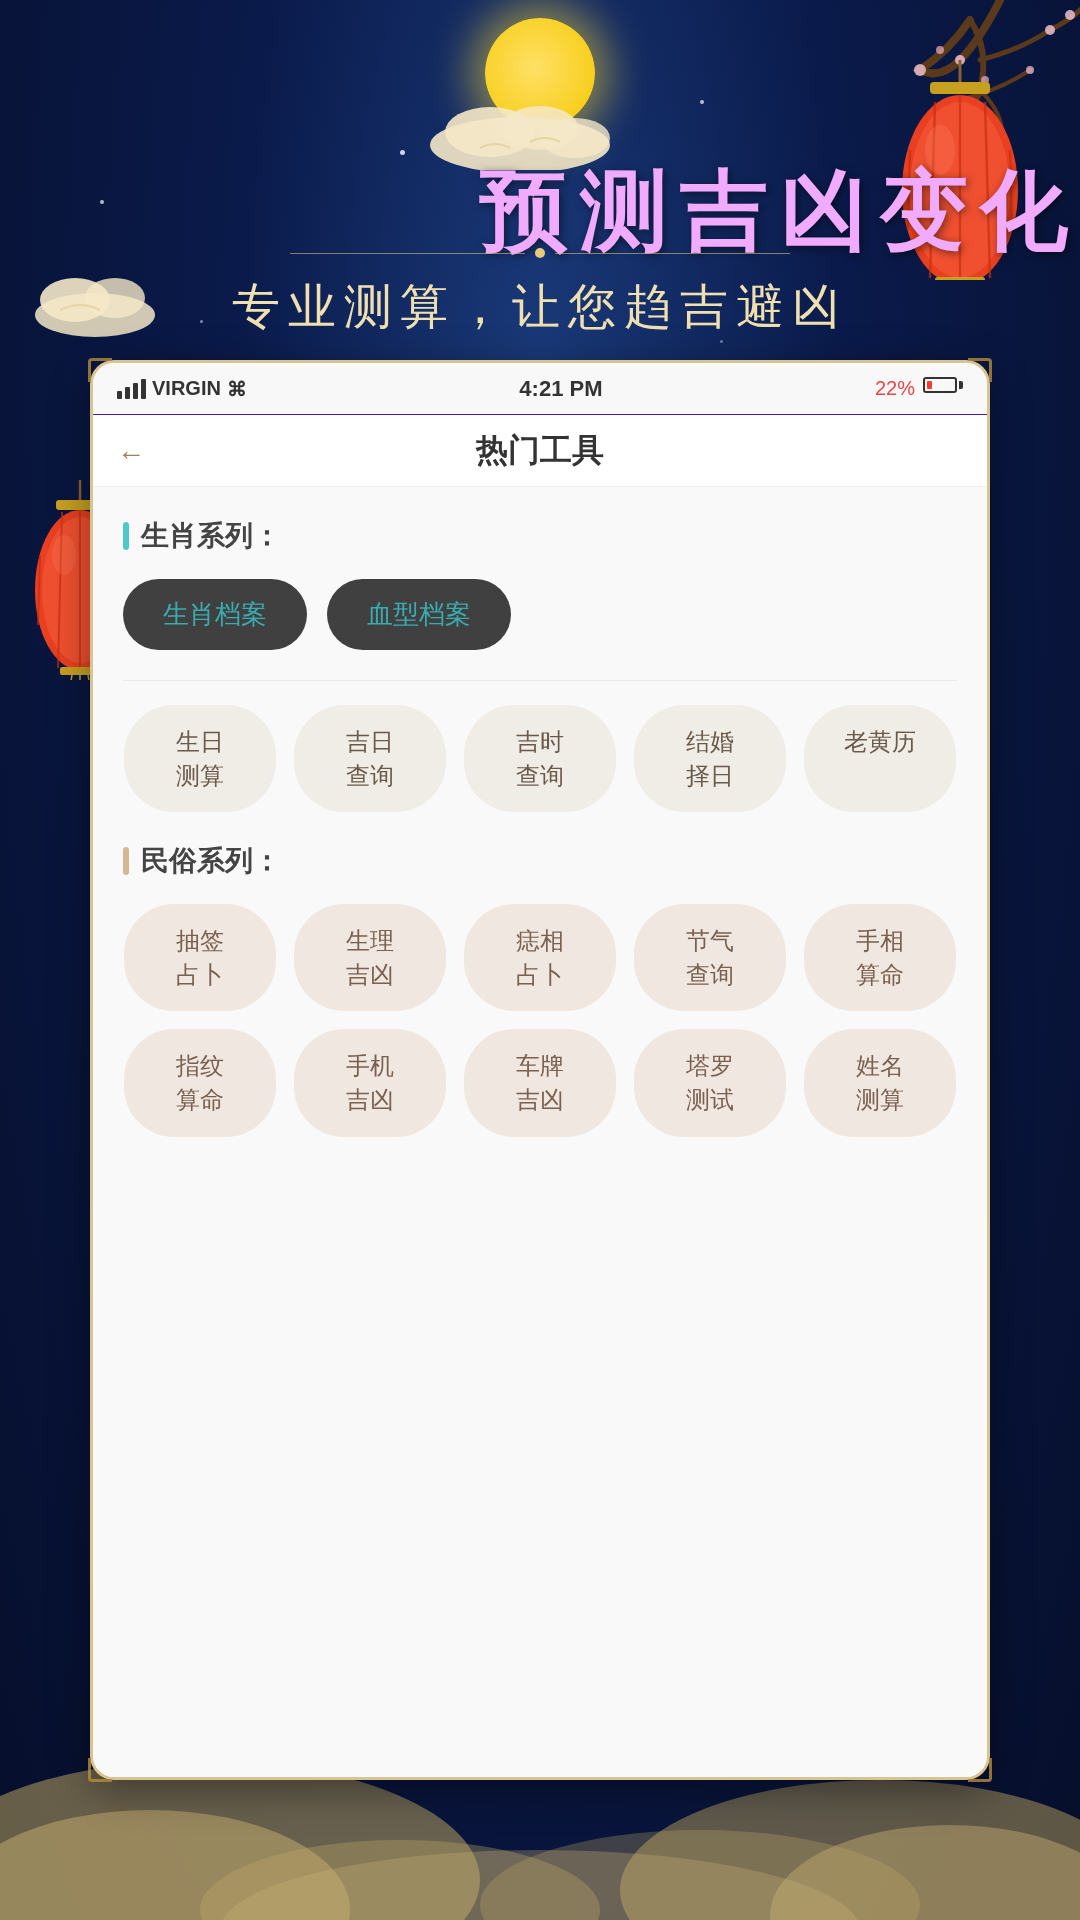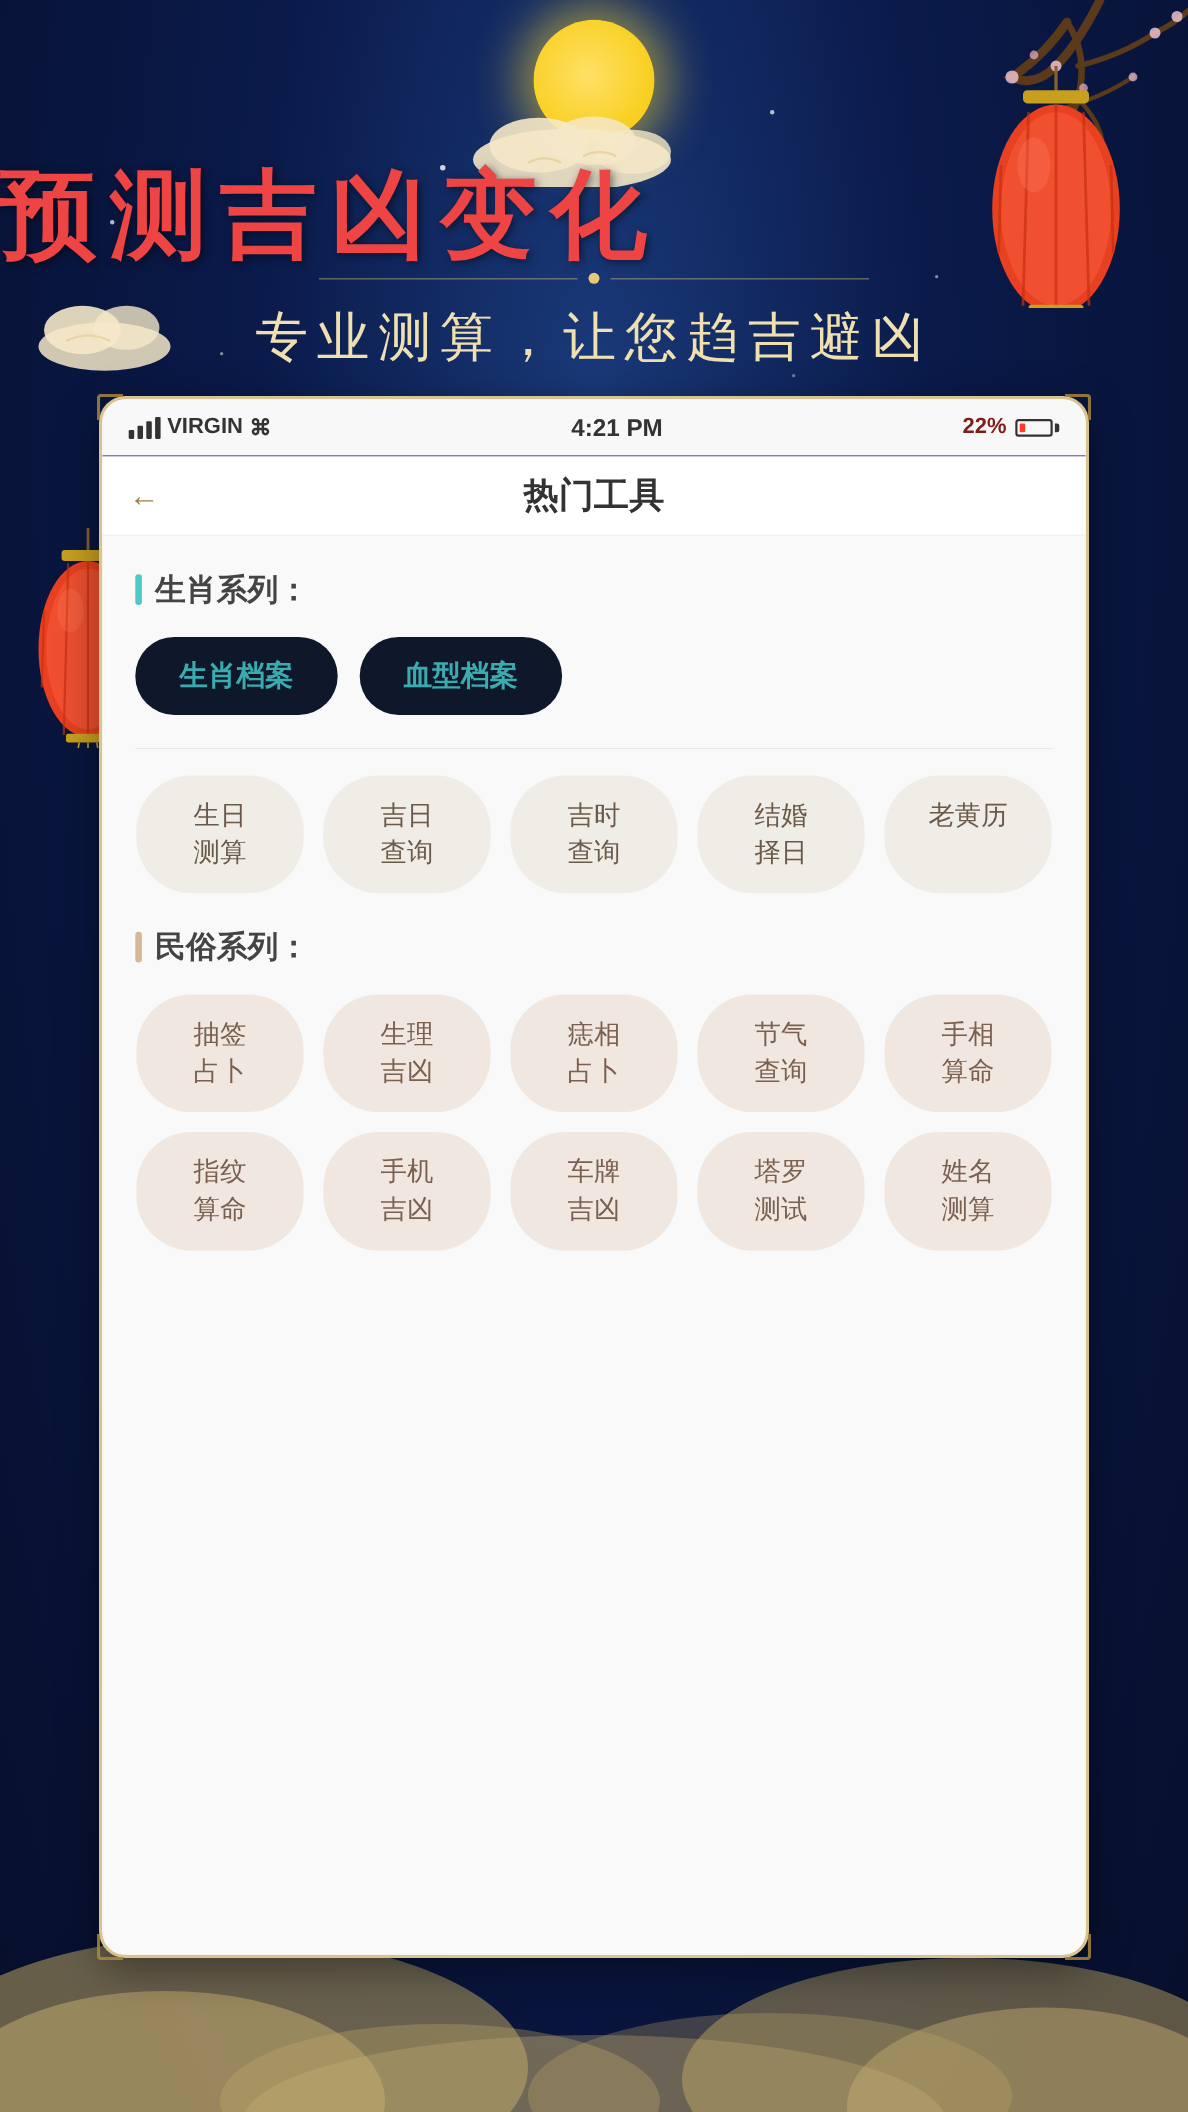--- a/index.html
+++ b/index.html
@@ -93,27 +93,27 @@
       top: 0;
       right: 0;
       z-index: 2;
       width: 260px;
       height: 280px;
     }
 
     
     .title-main {
       position: absolute;
-      top: 136px;
+      top: 152px;
       left: 0;
       right: 0;
-      text-align: left;
+      text-align: right;
       font-size: 88px;
       font-weight: 900;
-      color: #ef4444;
+      color: #f0abfc;
       letter-spacing: 12px;
       z-index: 5;
       text-shadow: 2px 2px 8px rgba(0,0,0,0.5);
       font-family: 'STKaiti', 'KaiTi', 'SimKai', serif;
     }
 
     
     .divider-line {
       position: absolute;
       top: 252px;
@@ -222,25 +222,25 @@
       font-size: 20px;
       color: #333;
     }
     .status-time {
       font-size: 22px;
       font-weight: 600;
       color: #333;
     }
     .status-right {
       display: flex;
-      align-items: center;
+      align-items: flex-start;
       gap: 8px;
       font-size: 20px;
-      color: #7f1d1d;
-      font-weight: 700;
+      color: #ef4444;
+      font-weight: 400;
     }
     .battery {
       display: flex;
       align-items: center;
     }
     .battery-body {
       width: 34px;
       height: 16px;
       border: 2px solid #333;
       border-radius: 3px;
@@ -324,26 +324,26 @@
       margin: 10px 0 24px;
     }
 
     
     .pill-row {
       display: flex;
       flex-wrap: wrap;
       gap: 20px;
     }
     .pill-teal {
-      background: #0f172a;
+      background: #404040;
       color: #3aacb0;
       border-radius: 50px;
       padding: 18px 40px;
       font-size: 26px;
-      font-weight: 700;
+      font-weight: 400;
       cursor: pointer;
       white-space: nowrap;
     }
 
     
     .oval-grid {
       display: flex;
       flex-wrap: wrap;
       gap: 18px;
       justify-content: center;

